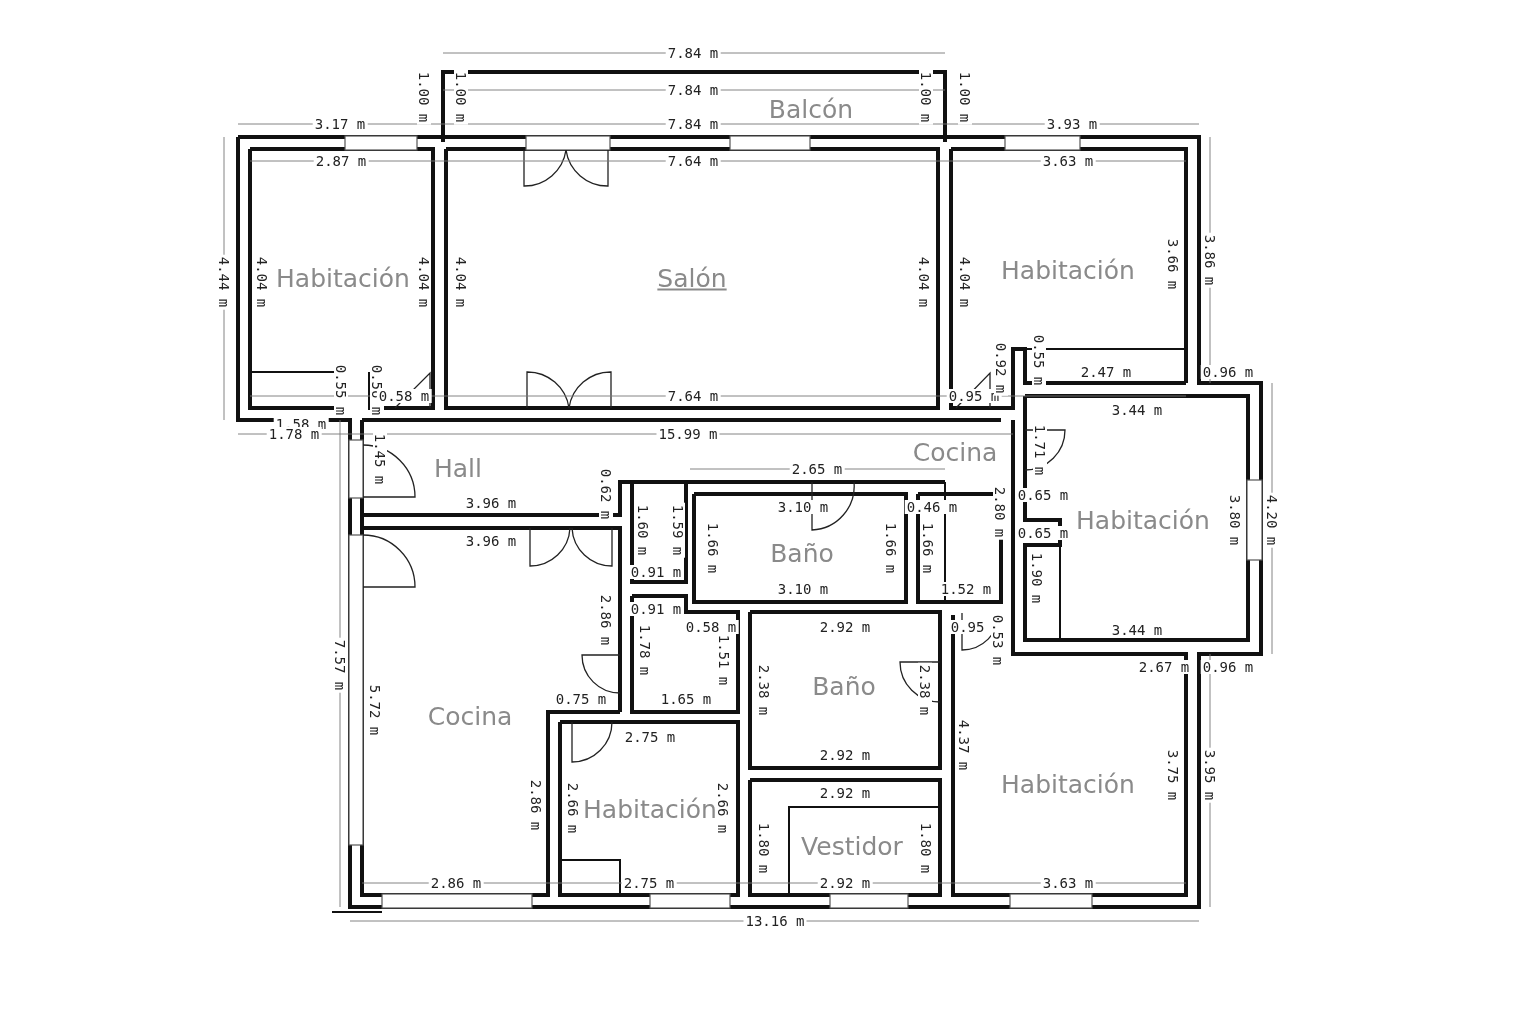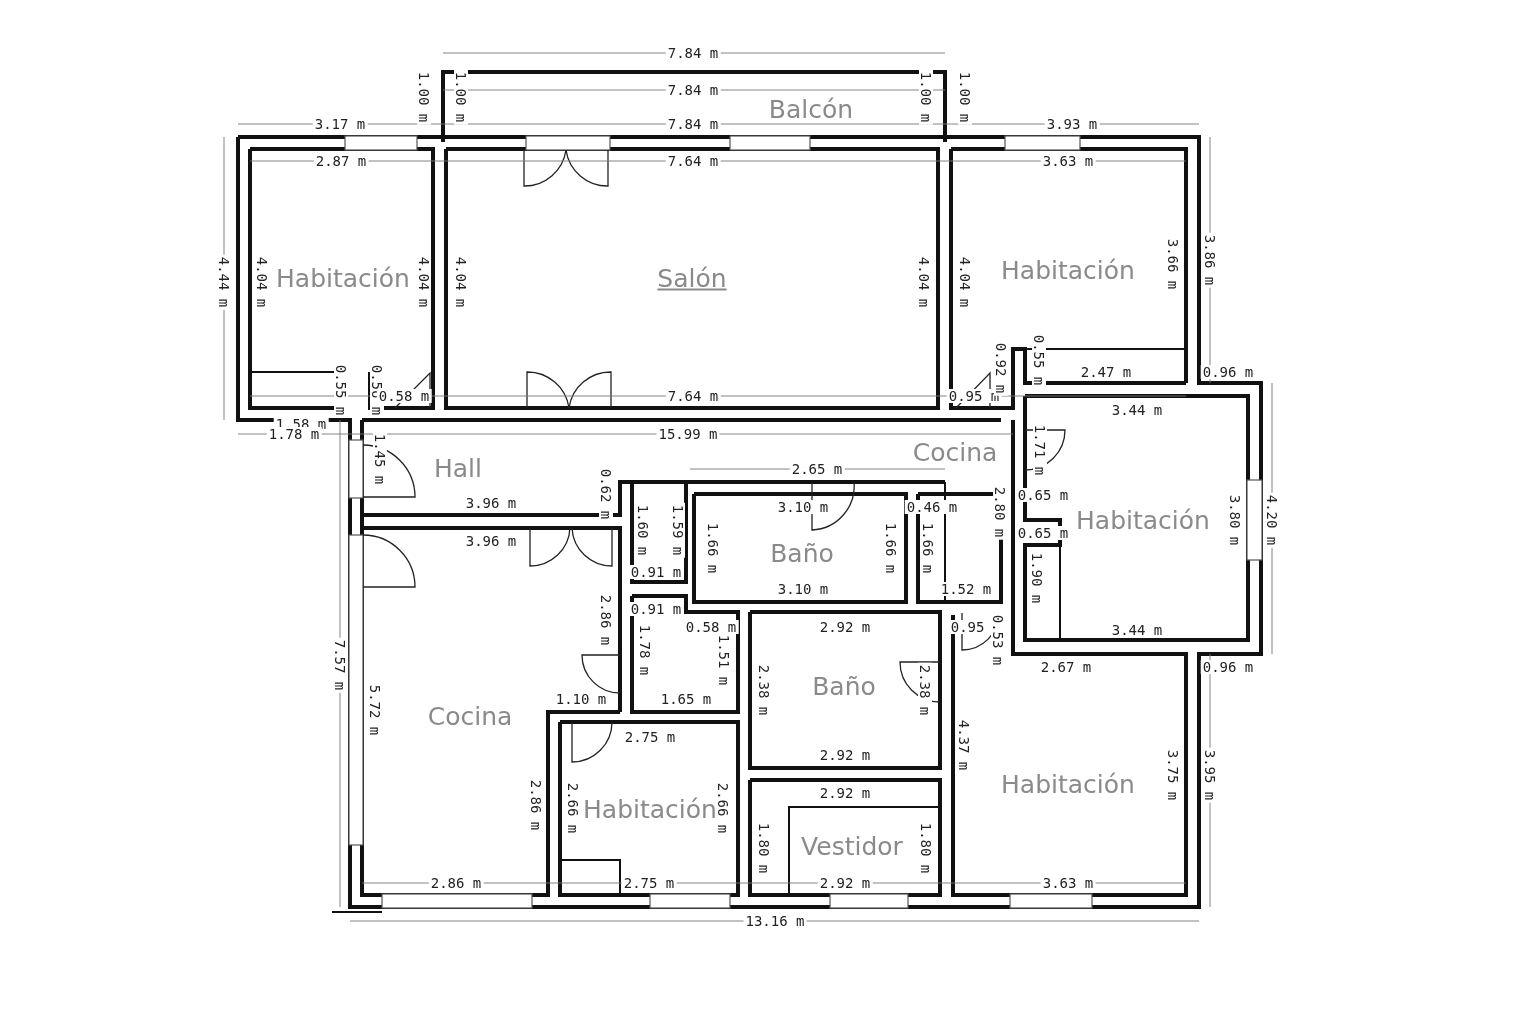--- a/index.html
+++ b/index.html
@@ -176,27 +176,27 @@
     <div class="lbl" style="left: 966px; top: 589px;">1.52 m</div>
     <div class="lbl" style="left: 656px; top: 609px;">0.91 m</div>
     <div class="lbl v" style="left: 606px; top: 620px;">2.86 m</div>
     <div class="lbl" style="left: 711px; top: 627px;">0.58 m</div>
     <div class="lbl" style="left: 845px; top: 627px;">2.92 m</div>
     <div class="lbl" style="left: 976px; top: 627px;">0.95 m</div>
     <div class="lbl v" style="left: 998px; top: 640px;">0.53 m</div>
     <div class="lbl" style="left: 1137px; top: 630px;">3.44 m</div>
     <div class="lbl v" style="left: 645px; top: 650px;">1.78 m</div>
     <div class="lbl v" style="left: 724px; top: 660px;">1.51 m</div>
-    <div class="lbl" style="left: 1066px; top: 667px;">2.67 m</div>
+    <div class="lbl" style="left: 1164px; top: 667px;">2.67 m</div>
     <div class="lbl" style="left: 1228px; top: 667px;">0.96 m</div>
     <div class="lbl v" style="left: 340px; top: 665px;">7.57 m</div>
     <div class="lbl v" style="left: 375px; top: 710px;">5.72 m</div>
     <div class="lbl v" style="left: 764px; top: 690px;">2.38 m</div>
     <div class="lbl v" style="left: 925px; top: 690px;">2.38 m</div>
-    <div class="lbl" style="left: 581px; top: 699px;">1.10 m</div>
+    <div class="lbl" style="left: 581px; top: 699px;">0.75 m</div>
     <div class="lbl" style="left: 686px; top: 699px;">1.65 m</div>
     <div class="lbl" style="left: 650px; top: 737px;">2.75 m</div>
     <div class="lbl v" style="left: 964px; top: 745px;">4.37 m</div>
     <div class="lbl" style="left: 845px; top: 755px;">2.92 m</div>
     <div class="lbl v" style="left: 1173px; top: 775px;">3.75 m</div>
     <div class="lbl v" style="left: 1210px; top: 775px;">3.95 m</div>
     <div class="lbl" style="left: 845px; top: 793px;">2.92 m</div>
     <div class="lbl v" style="left: 536px; top: 805px;">2.86 m</div>
     <div class="lbl v" style="left: 573px; top: 808px;">2.66 m</div>
     <div class="lbl v" style="left: 723px; top: 808px;">2.66 m</div>

